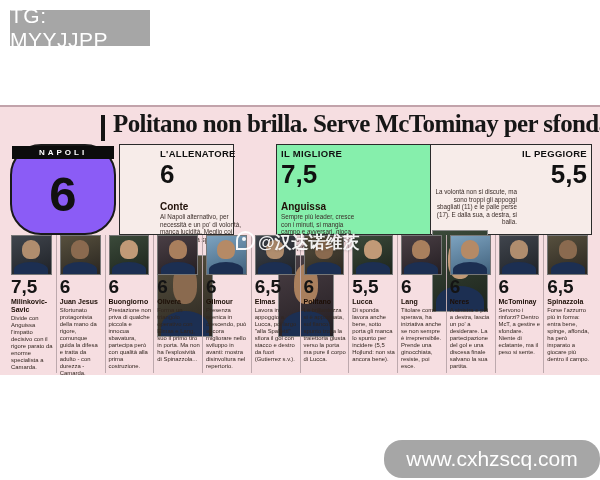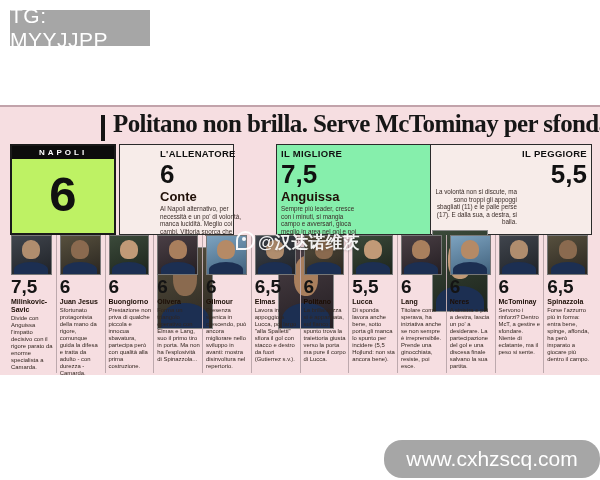--- a/index.html
+++ b/index.html
@@ -17,32 +17,32 @@
         border-top:2px solid #c2a3ab;}
 
   
   .headline-row{position:absolute;left:0;top:3px;width:600px;height:34px;}
   .headline-bar{position:absolute;left:101px;top:5px;width:4px;height:26px;background:#141414;}
   .headline{position:absolute;left:113px;top:0px;font-family:"Liberation Serif", serif;
             font-weight:bold;font-size:25px;color:#161616;letter-spacing:-.6px;white-space:nowrap;}
 
   
   .box{position:absolute;top:37px;height:91px;box-sizing:border-box;border:2px solid #1a1a1a;}
-  .team-box{left:10px;width:106px;background:#bef264;}
+  .team-box{left:10px;width:106px;background:#8b5cf6;border-radius:31px;}
   .team-box .team-head{height:13px;background:#0c0c0c;color:#fff;font-size:8px;font-weight:bold;
         letter-spacing:3px;display:flex;align-items:center;justify-content:center;}
   .team-box .team-rating{text-align:center;font-size:49px;font-weight:bold;color:#111;line-height:70px;}
 
   .sec-box{padding:3px 4px;border:1.5px solid #2a2a2a;}
   .sec-allenatore{left:119px;width:115px;background:#f7ece9;padding-left:40px;}
   .sec-migliore{left:276px;width:157px;background:#86efac;}
   .sec-peggiore{left:430px;width:162px;background:#f7ece9;text-align:right;}
   .sec-label{font-size:9.5px;font-weight:bold;color:#111;letter-spacing:.3px;}
   .sec-rating{font-size:26px;font-weight:bold;color:#111;line-height:1;margin-top:2px;}
-  .sec-name{font-size:13px;font-weight:bold;color:#201008;margin-top:2px;}
+  .sec-name{font-size:10px;font-weight:bold;color:#201008;margin-top:14px;}
   .sec-text{font-size:6.3px;line-height:1.2;color:#3a2c28;width:82px;margin-top:1px;}
   .sec-photo{position:absolute;right:3px;top:4px;width:54px;height:80px;border:1px solid #888;}
 
   
   .photo{position:relative;overflow:hidden;background:linear-gradient(160deg,#40454d,#1f2227);}
   .photo::before{content:"";position:absolute;width:46%;height:50%;left:27%;top:10%;
       background:#b08d6e;border-radius:48% 48% 42% 42%;}
   .photo::after{content:"";position:absolute;width:88%;height:40%;left:6%;bottom:-9%;
       background:#1c2f52;border-radius:50% 50% 0 0;}
   .photo.v1{background:linear-gradient(160deg,#57503e,#2a2620);}

